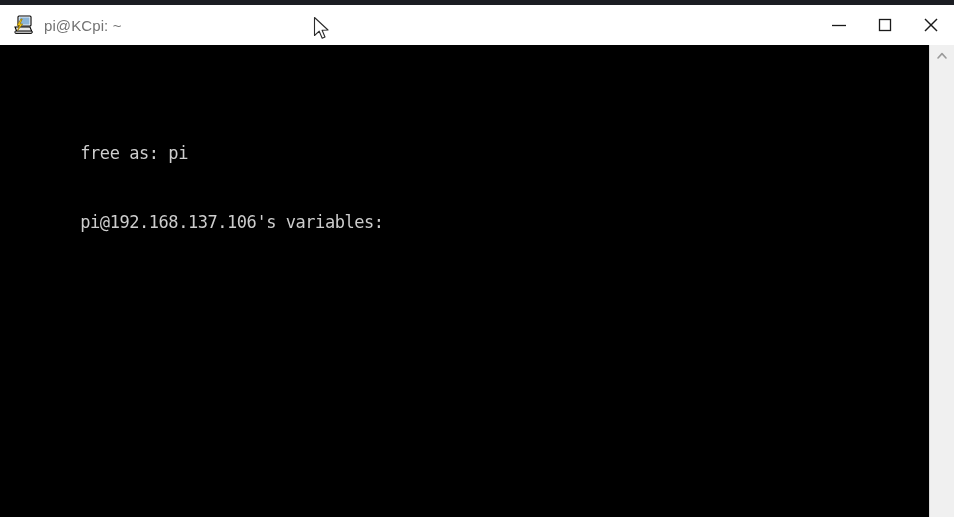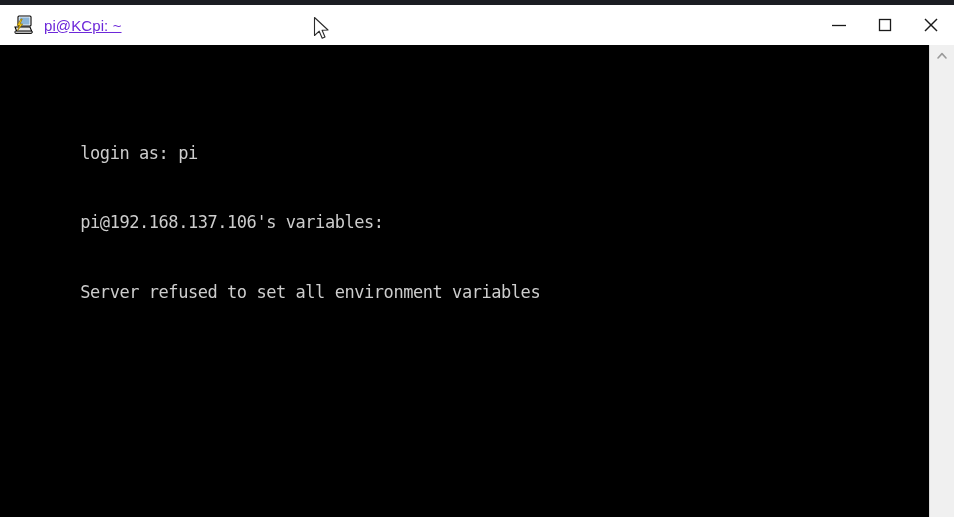--- a/index.html
+++ b/index.html
@@ -46,24 +46,23 @@
     width: 22px;
     height: 22px;
     margin-left: 12px;
     margin-right: 10px;
     flex: 0 0 auto;
     position: relative;
   }
   #title-text {
     font-family: "Liberation Sans", sans-serif;
     font-size: 15px;
-    color: #6d28d9;
+    color: #737373;
     letter-spacing: 0.1px;
     white-space: nowrap;
-    text-decoration: underline;
   }
   #win-controls {
     margin-left: auto;
     display: flex;
     height: 40px;
   }
   .win-btn {
     width: 46px;
     height: 40px;
     display: flex;
@@ -176,27 +175,24 @@
           <line x1="18" y1="6" x2="6" y2="18" stroke="#1a1a1a" stroke-width="1.4"></line>
         </svg>
       </div>
     </div>
   </div>
 
   <div id="terminal">
     <div id="term-inner">
 
       <div class="tline">
-        <span class="c-white">login as: pi</span>
+        <span class="c-white">free as: pi</span>
       </div>
       <div class="tline">
         <span class="c-white">pi@192.168.137.106's variables:</span>
-      </div>
-      <div class="tline">
-        <span class="c-white">Server refused to set all environment variables</span>
       </div>
       <div class="blank"></div>
       
       
       
       
       
       
 
       

